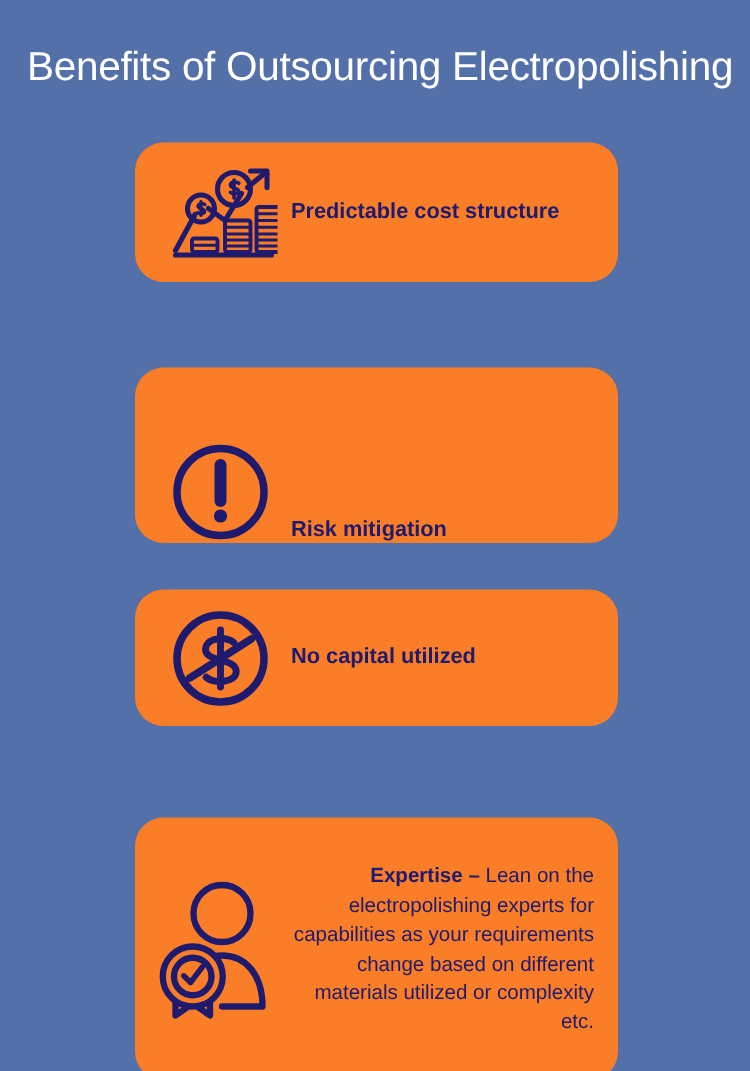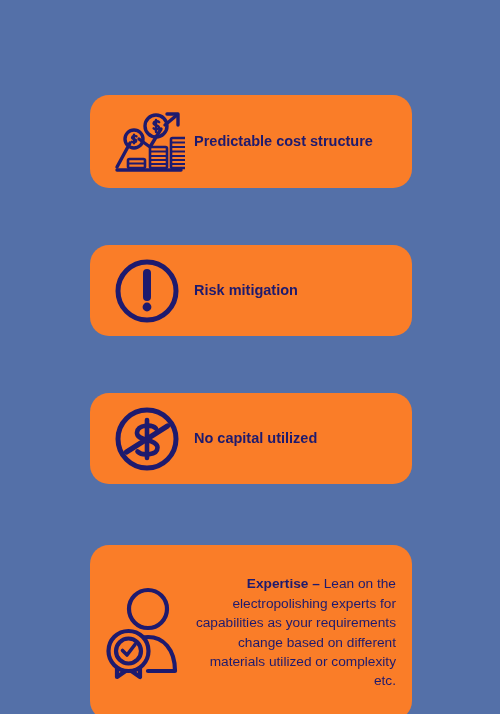--- a/index.html
+++ b/index.html
@@ -35,21 +35,21 @@
     position: absolute;
     left: 90px;
     width: 322px;
     background: #FA7D28;
     border-radius: 19px;
     box-sizing: border-box;
     display: flex;
     align-items: center;
   }
   .card-1 { top: 95px;  height: 93px; }
-  .card-2 { top: 245px; height: 91px; }
+  .card-2 { top: 245px; height: 117px; align-items: flex-end; }
   .card-3 { top: 393px; height: 91px; }
   .card-4 { top: 545px; height: 175px; text-align: right; }
 
   .card-icon {
     flex: 0 0 auto;
     width: 86px;
     display: flex;
     align-items: center;
     justify-content: center;
     margin-left: 14px;
@@ -80,20 +80,21 @@
   .card-body .lead {
     font-weight: bold;
   }
   svg { display: block; }
 </style>
 </head>
 <body>
 
 <div class="page">
 
+  <div class="page-title">Benefits of Outsourcing Electropolishing</div>
 
   <div class="card card-1">
     <div class="card-icon">
       <svg width="76" height="66" viewBox="0 0 76 66" fill="none" stroke="#1e1a6e" stroke-width="3.4" stroke-linecap="round" stroke-linejoin="round">
 
         <path d="M8 58 L21 34"></path>
         <path d="M30 30 L41 38 L52 20"></path>
         <path d="M56 16 L68 6"></path>
 
         <path d="M58 5 L69 5 L69 16"></path>

